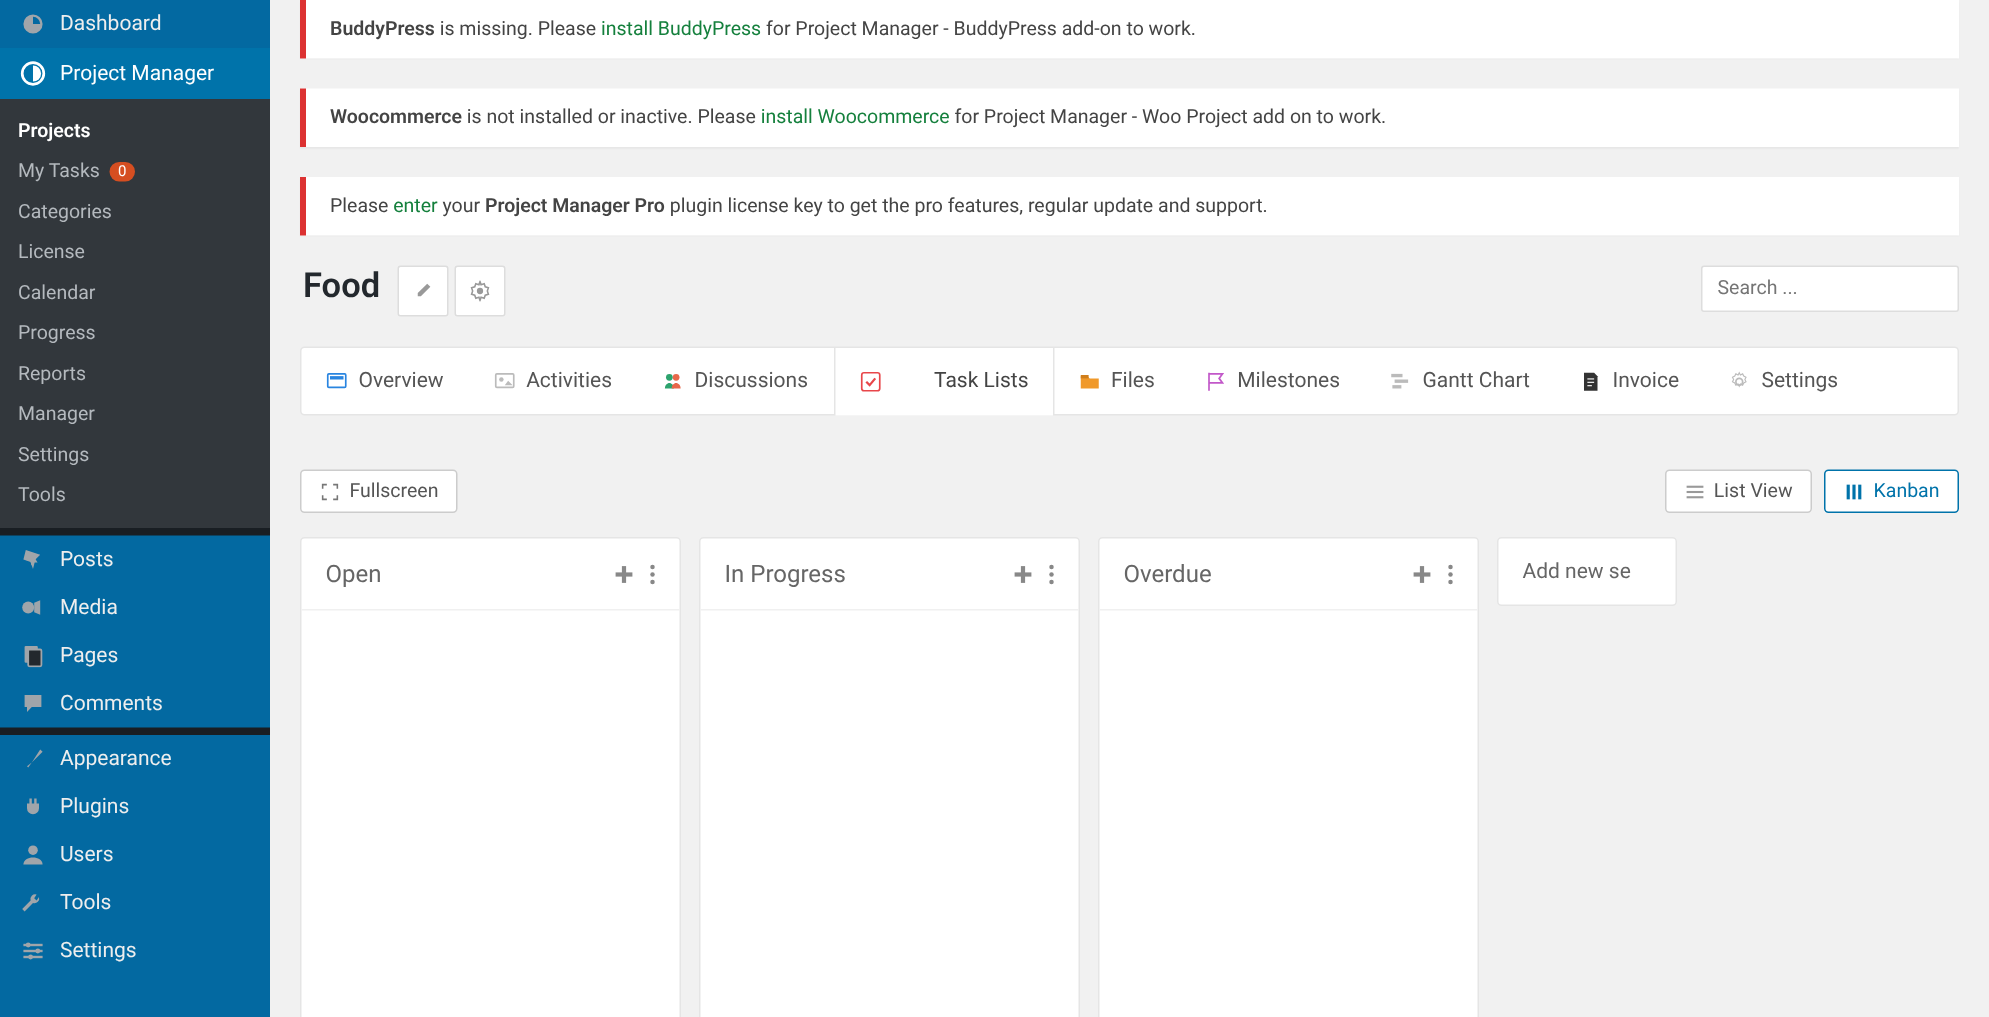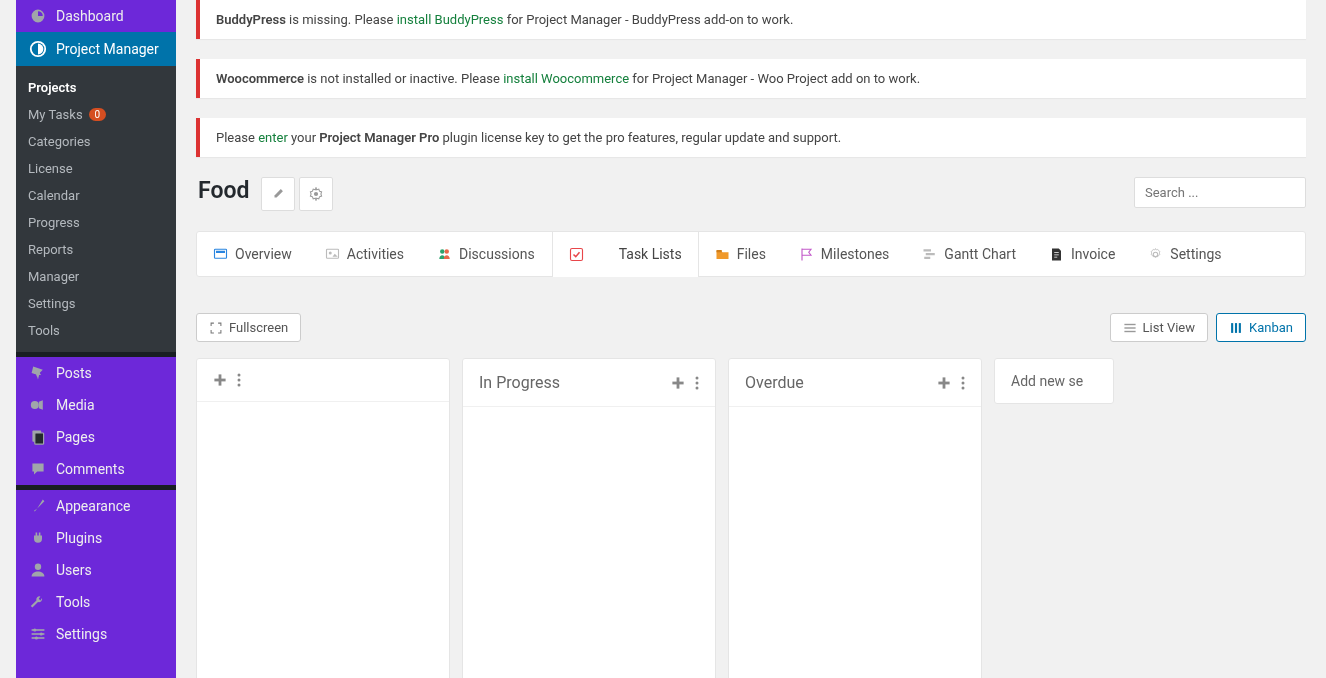--- a/index.html
+++ b/index.html
@@ -1,17 +1,17 @@
 <!DOCTYPE html>
 <html><head>
 <meta charset="utf-8">
 <style>
 * { margin: 0; padding: 0; box-sizing: border-box; font-family: -apple-system, BlinkMacSystemFont, "Segoe UI", Roboto, sans-serif; }
 body { display: flex; width: 1326px; height: 678px; overflow: hidden; background: #f1f1f1; }
-.sidebar { width: 160px; background: #6d28d9; color: #eee; flex-shrink: 0; height: 100%; overflow-y: auto; margin-left: 16px; }
+.sidebar { width: 180px; background: #0369a1; color: #eee; flex-shrink: 0; height: 100%; overflow-y: auto; }
 .sidebar-item { display: flex; align-items: center; padding: 8px 12px; font-size: 14px; cursor: pointer; color: #eee; }
 .sidebar-item .icon { width: 20px; margin-right: 8px; display: flex; align-items: center; justify-content: center; }
 .sidebar-item.active-main { background: #0073aa; color: #fff; position: relative; }
 .sidebar-item.active-main::after { content: ""; position: absolute; right: -8px; top: 50%; transform: translateY(-50%); border: 8px solid transparent; border-right-color: #f1f1f1; }
 .sidebar-sub { background: #32373c; padding: 8px 0; }
 .sidebar-sub .sub-item { padding: 6px 12px; font-size: 13px; color: #b4b9be; cursor: pointer; display: flex; align-items: center; }
 .sidebar-sub .sub-item.current { color: #fff; font-weight: 600; }
 .badge-count { background: #d54e21; color: #fff; border-radius: 9px; font-size: 10px; padding: 1px 6px; margin-left: 6px; }
 .sidebar-sep { height: 5px; background: #191e23; }
 .content { flex: 1; overflow: auto; }
@@ -331,20 +331,21 @@
                 </svg>
               </span>
               <span>Kanban</span>
             </button>
         </div>
       </div>
 
       <div class="kanban-board">
         <div class="kanban-col">
           <div class="kanban-col-header">
+            <div class="kanban-col-title">Open</div>
             <div class="kanban-col-actions">
                 <span>
                   <svg width="14" height="14" viewBox="0 0 20 20" fill="#888">
                     <rect x="8" y="2" width="4" height="16"></rect>
                     <rect x="2" y="8" width="16" height="4"></rect>
                   </svg>
                 </span>
                 <span>
                   <svg width="4" height="14" viewBox="0 0 4 14" fill="#888">
                     <circle cx="2" cy="2" r="1.5"></circle>

